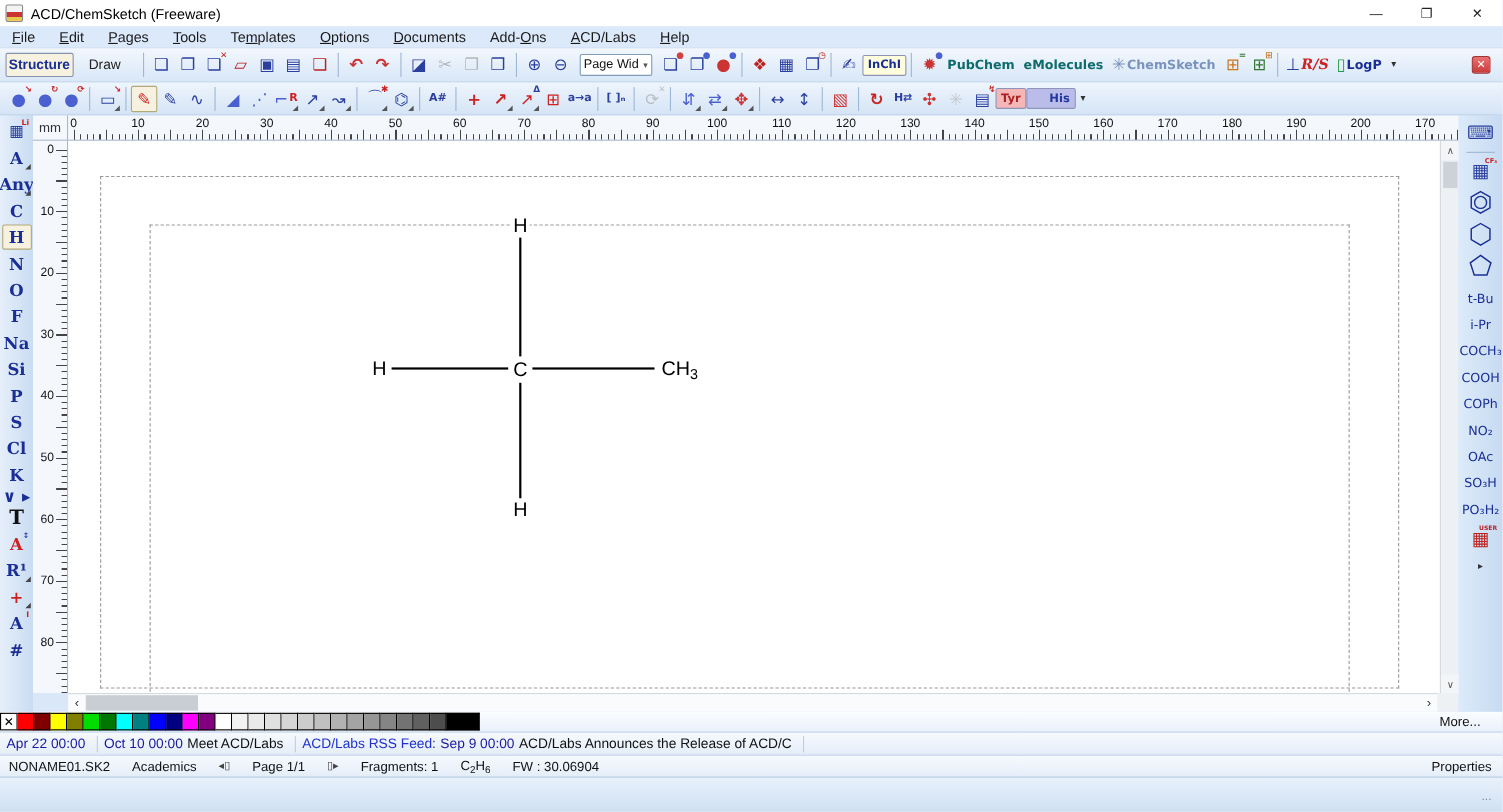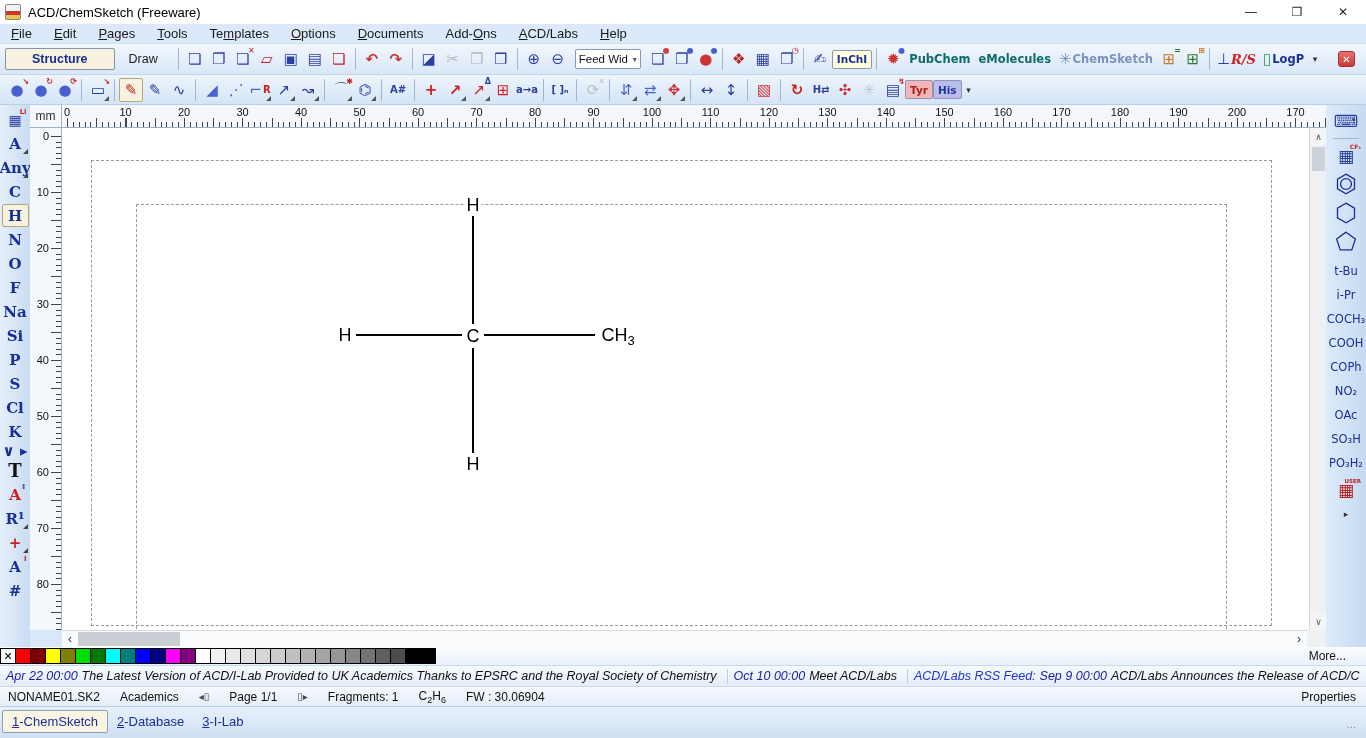--- a/index.html
+++ b/index.html
@@ -18,21 +18,21 @@
   .menubar{height:20px;background:#dce9fa;display:flex;align-items:center;border-bottom:1px solid #cfe0f2;}
   .menu-item{font-size:13px;color:#1a1a1a;padding:0 11px;white-space:nowrap;}
   .u{text-decoration:underline;}
 
   
   .tb1{height:31px;display:flex;align-items:center;padding:0 5px;
        background:linear-gradient(#f2f7fd,#d9e7f8);border-bottom:1px solid #c3d5ea;}
   .tb2{height:30px;display:flex;align-items:center;padding:0 5px;
        background:linear-gradient(#eef5fc,#d5e4f6);border-bottom:1px solid #b9cde4;}
   .btn-structure{background:#f7f2df;border:1px solid #8a93ad;border-radius:2px;color:#1a2f96;
-       font-weight:bold;font-size:12.5px;padding:3px 26px;margin-right:4px;}
+       font-weight:bold;font-size:12.5px;padding:3px 2px;margin-right:4px;}
   .btn-draw{font-size:12.5px;color:#222;padding:3px 10px;margin-right:6px;}
   .tbl{display:flex;align-items:center;}
   .tbi{width:24px;height:24px;display:flex;align-items:center;justify-content:center;gap:1px;
        position:relative;font-family:"DejaVu Sans",sans-serif;font-size:15px;border-radius:2px;flex:none;}
   .tbi span:empty{display:none;}
   .tbi .t{font-size:10px;font-weight:bold;text-align:right;}
   .tbi .ov{position:absolute;top:0;right:0;font-size:8px;line-height:8px;font-weight:bold;}
   .tbi.logo{width:auto;padding:0 4px;}
   .tbi.logo .t{font-size:11.5px;}
   .tbi.rs{width:auto;padding:0 3px;}
@@ -124,21 +124,21 @@
 
   
   .palette-row{height:18px;display:flex;align-items:center;background:linear-gradient(#fbfdff,#e9f1fa);}
   .swatch-x{width:16px;height:16px;background:#fff;border:1px solid #000;display:flex;align-items:center;
        justify-content:center;font-size:11px;color:#000;flex:none;}
   .swatch{width:15px;height:16px;border-right:1px solid #000;border-top:1px solid #000;border-bottom:1px solid #000;flex:none;}
   .more-label{margin-left:auto;padding-right:20px;font-size:12px;color:#111;}
 
   .rss-row{height:21px;border-top:1px solid #c9d8ea;display:flex;align-items:center;
        background:linear-gradient(#f6fafe,#e4edf8);font-size:12.5px;overflow:hidden;}
-  .rss-item{display:flex;align-items:center;padding:0 6px;border-right:1px solid #c2cedd;white-space:nowrap;height:15px;font-style:italic;}
+  .rss-item{display:flex;align-items:center;padding:0 6px;border-right:1px solid #c2cedd;white-space:nowrap;height:15px;}
   .rss-item span{margin-right:4px;}
   .rss-item span:empty{display:none;}
   .rss-prefix{color:#2233cc;}
   .rss-date{color:#1a1a9c;}
   .rss-text{color:#111;}
 
   .status-row{height:20px;border-top:1px solid #c9d8ea;display:flex;align-items:center;
        background:linear-gradient(#f6fafe,#e4edf8);font-size:12px;color:#111;padding-left:8px;gap:20px;}
   .pg-icon{font-family:"DejaVu Sans",sans-serif;font-size:10px;color:#444;}
   .fs{font-size:9px;vertical-align:-3px;}
@@ -280,21 +280,21 @@
         <span class="g" style="color: rgb(43, 63, 158);">⊕</span>
 
       </div>
 
       <div class="tbi" style="--i: 17;">
         <span class="g" style="color: rgb(43, 63, 158);">⊖</span>
 
       </div>
     </div>
   <div class="combo">
-    <span>Feed Wid</span>
+    <span>Page Wid</span>
     <span class="arrow">▾</span>
   </div>
   <div class="tbl">
 
       <div class="tbi" style="--i: 0;">
         <span class="g" style="color: rgb(43, 63, 158);">❏</span>
 
         <span class="ov" style="color: rgb(204, 68, 68);">●</span>
       </div>
 
@@ -672,21 +672,21 @@
       </div>
 
       <div class="tbi chip" style="--i: 45; background: rgb(244, 182, 182);">
 
         <span class="t" style="color: rgb(170, 34, 34);">Tyr</span>
 
       </div>
 
       <div class="tbi chip" style="--i: 46; background: rgb(186, 189, 233);">
 
-        <span class="t" style="color: rgb(34, 58, 156);">His</span>
+        <span class="t" style="color: rgb(34, 58, 156); margin-left: 16px;">His</span>
 
       </div>
 
       <div class="tbi mini" style="--i: 47;">
         <span class="g" style="color: rgb(51, 51, 51);">▾</span>
 
       </div>
     </div>
 </div>
 
@@ -1010,21 +1010,20 @@
       <div class="swatch" style="--i: 26; background: rgb(0, 0, 0); width: 30px;"></div>
     </div>
   <div class="more-label">More...</div>
 </div>
 
 <div class="rss-row">
   <div class="tbl">
 
       <div class="rss-item" style="--i: 0;">
         <span class="rss-date">Apr 22 00:00</span>
-        <span class="rss-text">The Latest Version of ACD/I-Lab Provided to UK Academics Thanks to EPSRC and the Royal Society of Chemistry</span>
       </div>
 
       <div class="rss-item" style="--i: 1;">
         <span class="rss-date">Oct 10 00:00</span>
         <span class="rss-text">Meet ACD/Labs</span>
       </div>
 
       <div class="rss-item" style="--i: 2;">
         <span class="rss-prefix">ACD/Labs RSS Feed:</span>
         <span class="rss-date">Sep 9 00:00</span>
@@ -1042,22 +1041,14 @@
   <span class="pg-icon">▯▸</span>
   <span>Fragments: 1</span>
   <span>
     
   <span style="--i: 0;"><span>C</span><span class="fs"></span></span><span style="--i: 1;"><span></span><span class="fs">2</span></span><span style="--i: 2;"><span>H</span><span class="fs"></span></span><span style="--i: 3;"><span></span><span class="fs">6</span></span></span>
   <span>FW : 30.06904</span>
   <span class="props-label">Properties</span>
 </div>
 
 <div class="tab-row">
-  <div class="tbl">
-
-      <div class="tab active" style="--i: 0;"><span class="u">1</span><span>-ChemSketch</span></div>
-
-      <div class="tab" style="--i: 1;"><span class="u">2</span><span>-Database</span></div>
-
-      <div class="tab" style="--i: 2;"><span class="u">3</span><span>-I-Lab</span></div>
-    </div>
   <div class="corner-dots">...</div>
 </div>
 
 </body></html>

